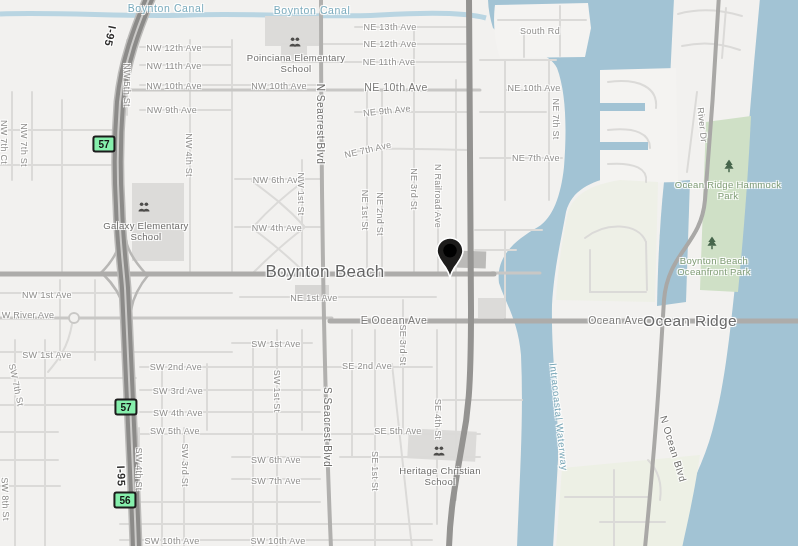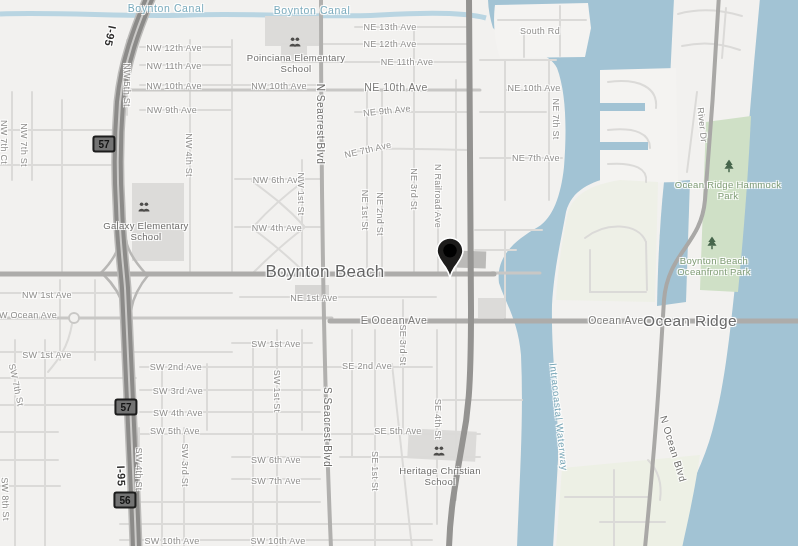--- a/index.html
+++ b/index.html
@@ -15,21 +15,21 @@
   .st-lg{font-size:10.5px;color:#7c7b79;letter-spacing:.5px;}
   .vst{}
   .vst-lg{font-size:10px;color:#6f6e6c;letter-spacing:.6px;}
   .city{font-size:17px;color:#646464;letter-spacing:.3px;}
   .town{font-size:15.5px;color:#6a6a6a;letter-spacing:.3px;}
   .school{font-size:9.5px;color:#6e6d6b;white-space:normal;width:114px;}
   .park{font-size:9.5px;color:#7f9b74;white-space:normal;width:108px;}
   .canal{font-size:10.5px;color:#7aabbd;letter-spacing:.6px;}
   .waterway{font-size:9.5px;color:#76a5b6;letter-spacing:.7px;}
   .hwy{font-size:11px;font-weight:bold;color:#2e2d2c;letter-spacing:.5px;}
-  .shield{position:absolute;transform:translate(-50%,-50%);background:#737373;border:2px solid #1c1c1c;
+  .shield{position:absolute;transform:translate(-50%,-50%);background:#86efac;border:2px solid #1c1c1c;
           border-radius:3px;font-weight:bold;font-size:10px;color:#141414;padding:0 4px;height:13px;
           line-height:13px;text-align:center;}
   .map-icon{position:absolute;transform:translate(-50%,-50%);line-height:0;}
   #ace-marker{position:absolute;left:0;top:0;width:798px;height:546px;pointer-events:none;}
   #pin{position:absolute;left:433px;top:236px;width:34px;height:45px;pointer-events:auto;cursor:pointer;}
   .marker-label{position:absolute;left:389px;top:283px;width:110px;text-align:center;
        font-weight:bold;font-size:16.5px;line-height:1.12;color:#161615;letter-spacing:.2px;
        text-shadow:-1px -1px 0 #fff,1px -1px 0 #fff,-1px 1px 0 #fff,1px 1px 0 #fff,
                    -2px 0 1px #fff,2px 0 1px #fff,0 2px 1px #fff,0 -2px 1px #fff;}
   .mr{stroke:#dbdad8;stroke-width:2;fill:none;stroke-linecap:round;}
@@ -209,32 +209,32 @@
   <div id="labels-layer">
       <div class="lbl canal" style="left: 166px; top: 8px; transform: translate(-50%, -50%);">Boynton Canal</div>
       <div class="lbl canal" style="left: 312px; top: 10px; transform: translate(-50%, -50%);">Boynton Canal</div>
       <div class="lbl st" style="left: 174px; top: 48px; transform: translate(-50%, -50%);">NW 12th Ave</div>
       <div class="lbl st" style="left: 174px; top: 66px; transform: translate(-50%, -50%);">NW 11th Ave</div>
       <div class="lbl st" style="left: 174px; top: 86px; transform: translate(-50%, -50%);">NW 10th Ave</div>
       <div class="lbl st" style="left: 279px; top: 86px; transform: translate(-50%, -50%);">NW 10th Ave</div>
       <div class="lbl st" style="left: 172px; top: 110px; transform: translate(-50%, -50%);">NW 9th Ave</div>
       <div class="lbl st" style="left: 390px; top: 27px; transform: translate(-50%, -50%);">NE 13th Ave</div>
       <div class="lbl st" style="left: 390px; top: 44px; transform: translate(-50%, -50%);">NE 12th Ave</div>
-      <div class="lbl st" style="left: 389px; top: 62px; transform: translate(-50%, -50%); margin-left: 18px;">NE 11th Ave</div>
+      <div class="lbl st" style="left: 389px; top: 62px; transform: translate(-50%, -50%);">NE 11th Ave</div>
       <div class="lbl st-lg" style="left: 396px; top: 87px; transform: translate(-50%, -50%);">NE 10th Ave</div>
       <div class="lbl st" style="left: 387px; top: 111px; transform: translate(-50%, -50%) rotate(-6deg);">NE 9th Ave</div>
       <div class="lbl st" style="left: 368px; top: 150px; transform: translate(-50%, -50%) rotate(-13deg);">NE 7th Ave</div>
       <div class="lbl st" style="left: 534px; top: 88px; transform: translate(-50%, -50%);">NE 10th Ave</div>
       <div class="lbl st" style="left: 536px; top: 158px; transform: translate(-50%, -50%);">NE 7th Ave</div>
       <div class="lbl st" style="left: 540px; top: 31px; transform: translate(-50%, -50%);">South Rd</div>
       <div class="lbl st" style="left: 278px; top: 180px; transform: translate(-50%, -50%);">NW 6th Ave</div>
       <div class="lbl st" style="left: 277px; top: 228px; transform: translate(-50%, -50%);">NW 4th Ave</div>
       <div class="lbl st" style="left: 47px; top: 295px; transform: translate(-50%, -50%);">NW 1st Ave</div>
       <div class="lbl st" style="left: 302px; top: 298px; transform: translate(-50%, -50%); margin-left: 12px;">NE 1st Ave</div>
-      <div class="lbl st" style="left: 28px; top: 315px; transform: translate(-50%, -50%);">W Ocean Ave</div>
+      <div class="lbl st" style="left: 28px; top: 315px; transform: translate(-50%, -50%);">W River Ave</div>
       <div class="lbl st-lg" style="left: 394px; top: 320px; transform: translate(-50%, -50%);">E Ocean Ave</div>
       <div class="lbl st-lg" style="left: 616px; top: 320px; transform: translate(-50%, -50%);">Ocean Ave</div>
       <div class="lbl st" style="left: 47px; top: 355px; transform: translate(-50%, -50%);">SW 1st Ave</div>
       <div class="lbl st" style="left: 276px; top: 344px; transform: translate(-50%, -50%);">SW 1st Ave</div>
       <div class="lbl st" style="left: 176px; top: 367px; transform: translate(-50%, -50%);">SW 2nd Ave</div>
       <div class="lbl st" style="left: 178px; top: 391px; transform: translate(-50%, -50%);">SW 3rd Ave</div>
       <div class="lbl st" style="left: 178px; top: 413px; transform: translate(-50%, -50%);">SW 4th Ave</div>
       <div class="lbl st" style="left: 175px; top: 431px; transform: translate(-50%, -50%);">SW 5th Ave</div>
       <div class="lbl st" style="left: 367px; top: 366px; transform: translate(-50%, -50%);">SE 2nd Ave</div>
       <div class="lbl st" style="left: 398px; top: 431px; transform: translate(-50%, -50%);">SE 5th Ave</div>

